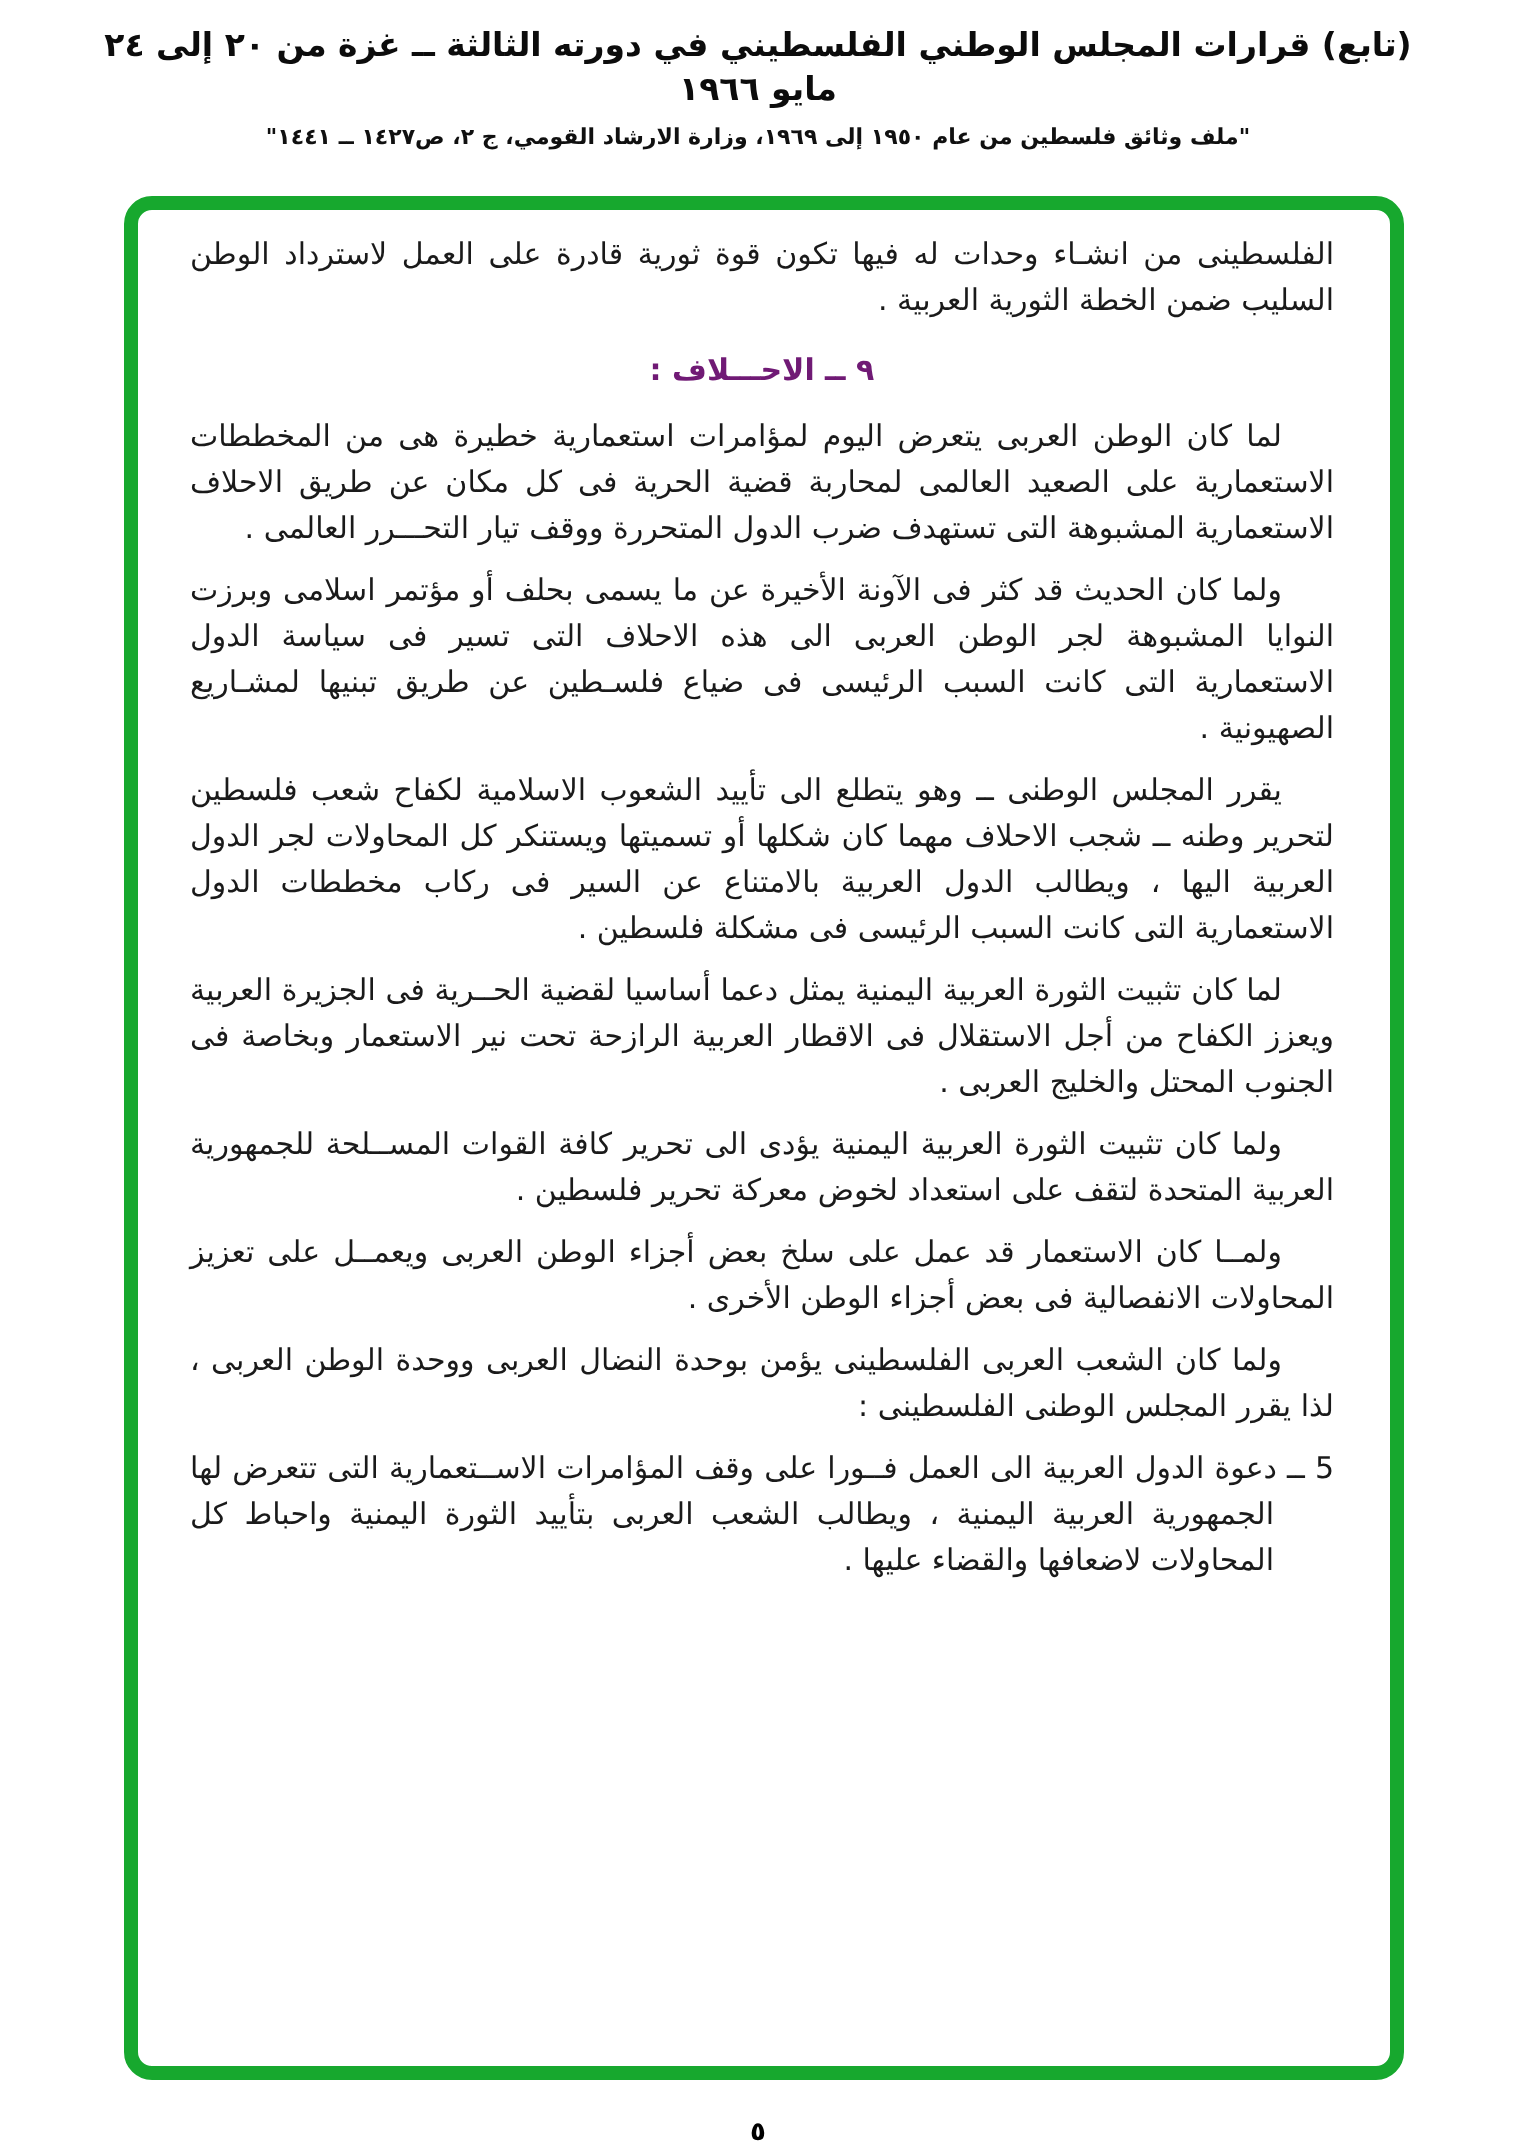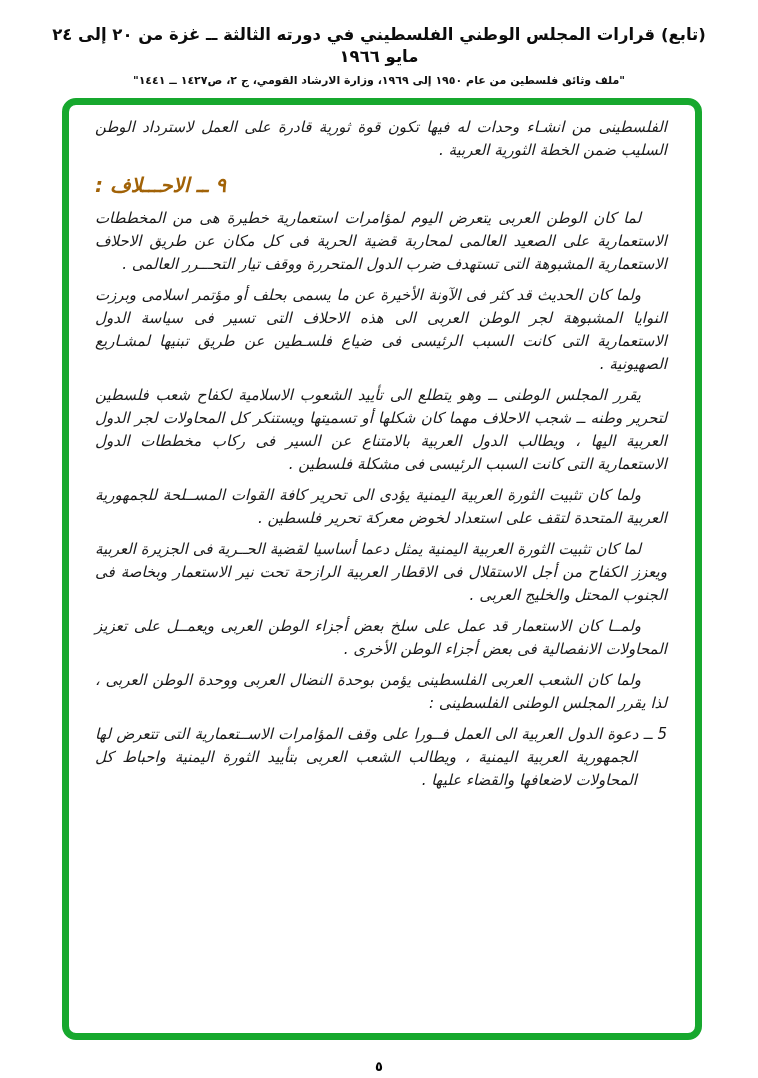--- a/index.html
+++ b/index.html
@@ -10,21 +10,21 @@
     position: relative;
     background: #ffffff;
     font-family: "DejaVu Sans", sans-serif;
     color: #141414;
     overflow: hidden;
   }
 
   
   .page-header {
     position: absolute;
-    top: 24px;
+    top: 12px;
     left: 0;
     right: 0;
     text-align: center;
     direction: rtl;
   }
   .header-title {
     font-size: 16.5px;
     font-weight: bold;
     color: #0c0c0c;
     letter-spacing: 0;
@@ -51,32 +51,31 @@
     padding: 11px 28px 0 26px;
   }
 
   
   .doc-body {
     direction: rtl;
     text-align: justify;
     font-size: 15px;
     line-height: 23px;
     color: #1a1a1a;
-    font-style: italic;
   }
   .para {
     margin: 0 0 8px 0;
     text-indent: 26px; 
   }
   .para.no-indent { text-indent: 0; }
   .doc-heading {
-    font-size: 20px;
+    font-size: 15px;
     font-weight: bold;
-    color: #a16207;
-    text-align: left;
+    color: #701a75;
+    text-align: center;
     text-indent: 0;
     margin: 12px 0 10px 0;
     line-height: 23px;
   }
   .list-item {
     margin: 0 0 8px 0;
     padding-right: 30px;  
     text-indent: -30px;   
   }
 
@@ -105,22 +104,22 @@
 
     <p class="para no-indent">الفلسطينى من انشـاء وحدات له فيها تكون قوة ثورية قادرة على العمل لاسترداد الوطن السليب ضمن الخطة الثورية العربية .</p>
 
     <h2 class="doc-heading">٩ ــ الاحـــلاف :</h2>
 
     <p class="para">لما كان الوطن العربى يتعرض اليوم لمؤامرات استعمارية خطيرة هى من المخططات الاستعمارية على الصعيد العالمى لمحاربة قضية الحرية فى كل مكان عن طريق الاحلاف الاستعمارية المشبوهة التى تستهدف ضرب الدول المتحررة ووقف تيار التحـــرر العالمى .</p>
     <p class="para">ولما كان الحديث قد كثر فى الآونة الأخيرة عن ما يسمى بحلف أو مؤتمر اسلامى وبرزت النوايا المشبوهة لجر الوطن العربى الى هذه الاحلاف التى تسير فى سياسة الدول الاستعمارية التى كانت السبب الرئيسى فى ضياع فلسـطين عن طريق تبنيها لمشـاريع الصهيونية .</p>
     <p class="para">يقرر المجلس الوطنى ــ وهو يتطلع الى تأييد الشعوب الاسلامية لكفاح شعب فلسطين لتحرير وطنه ــ شجب الاحلاف مهما كان شكلها أو تسميتها ويستنكر كل المحاولات لجر الدول العربية اليها ، ويطالب الدول العربية بالامتناع عن السير فى ركاب مخططات الدول الاستعمارية التى كانت السبب الرئيسى فى مشكلة فلسطين .</p>
 
 
+    <p class="para">لما كان تثبيت الثورة العربية اليمنية يمثل دعما أساسيا لقضية الحــرية فى الجزيرة العربية ويعزز الكفاح من أجل الاستقلال فى الاقطار العربية الرازحة تحت نير الاستعمار وبخاصة فى الجنوب المحتل والخليج العربى .</p>
     <p class="para">ولما كان تثبيت الثورة العربية اليمنية يؤدى الى تحرير كافة القوات المســلحة للجمهورية العربية المتحدة لتقف على استعداد لخوض معركة تحرير فلسطين .</p>
-    <p class="para">لما كان تثبيت الثورة العربية اليمنية يمثل دعما أساسيا لقضية الحــرية فى الجزيرة العربية ويعزز الكفاح من أجل الاستقلال فى الاقطار العربية الرازحة تحت نير الاستعمار وبخاصة فى الجنوب المحتل والخليج العربى .</p>
     <p class="para">ولمــا كان الاستعمار قد عمل على سلخ بعض أجزاء الوطن العربى ويعمــل على تعزيز المحاولات الانفصالية فى بعض أجزاء الوطن الأخرى .</p>
     <p class="para">ولما كان الشعب العربى الفلسطينى يؤمن بوحدة النضال العربى ووحدة الوطن العربى ، لذا يقرر المجلس الوطنى الفلسطينى :</p>
 
     <p class="list-item">5 ــ دعوة الدول العربية الى العمل فــورا على وقف المؤامرات الاســتعمارية التى تتعرض لها الجمهورية العربية اليمنية ، ويطالب الشعب العربى بتأييد الثورة اليمنية واحباط كل المحاولات لاضعافها والقضاء عليها .</p>
 
   </div>
 </section>
 
 <footer class="page-number">٥</footer>
 

